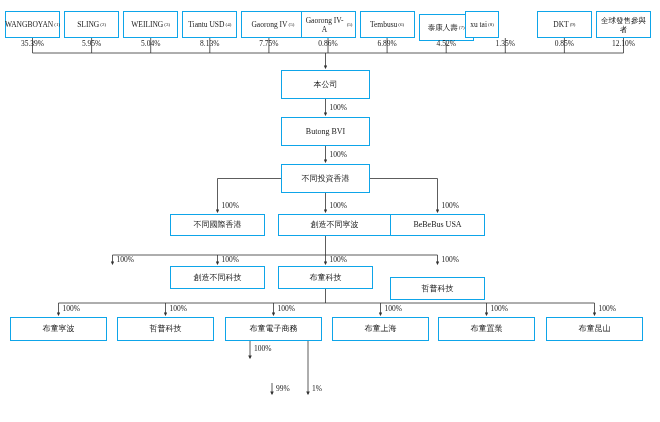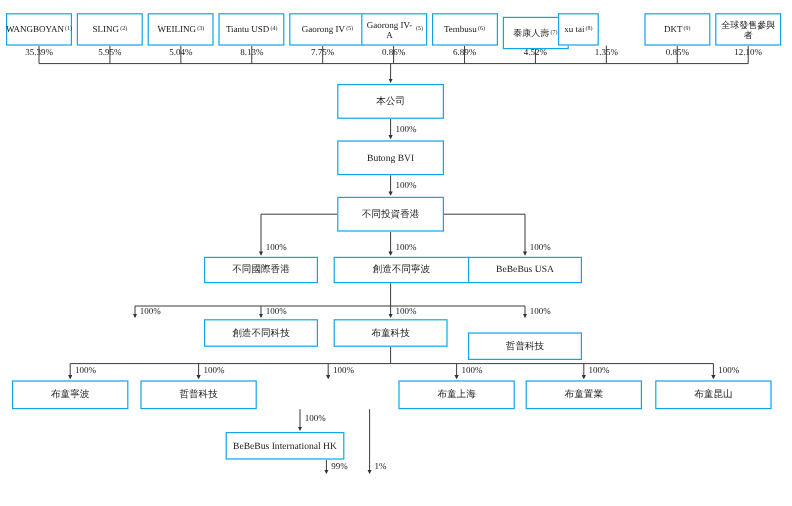--- a/index.html
+++ b/index.html
@@ -146,33 +146,33 @@
   <div class="box" style="left:390px;top:277px;width:95px;height:23px">
       <span>哲普科技</span>
     </div>
 
   <div class="box" style="left:10px;top:317px;width:97px;height:24px">
       <span>布童寧波</span>
     </div>
   <div class="box" style="left:117px;top:317px;width:97px;height:24px">
       <span>哲普科技</span>
     </div>
+  <div class="box" style="left:225px;top:317px;width:97px;height:24px">
+      <span>布童電子商務</span>
+    </div>
   <div class="box" style="left:332px;top:317px;width:97px;height:24px">
       <span>布童上海</span>
     </div>
   <div class="box" style="left:438px;top:317px;width:97px;height:24px">
       <span>布童置業</span>
     </div>
   <div class="box" style="left:546px;top:317px;width:97px;height:24px">
       <span>布童昆山</span>
     </div>
 
-  <div class="box" style="left:188px;top:360px;width:99px;height:23px">
-      <span>BeBeBus International HK</span>
-    </div>
 
   <div class="pct" style="left:329.5px;top:104px">100%</div>
   <div class="pct" style="left:329.5px;top:151px">100%</div>
   <div class="pct" style="left:221.5px;top:202px">100%</div>
   <div class="pct" style="left:329.5px;top:202px">100%</div>
   <div class="pct" style="left:441.5px;top:202px">100%</div>
   <div class="pct" style="left:116.5px;top:256px">100%</div>
   <div class="pct" style="left:221.5px;top:256px">100%</div>
   <div class="pct" style="left:329.5px;top:256px">100%</div>
   <div class="pct" style="left:441.5px;top:256px">100%</div>

